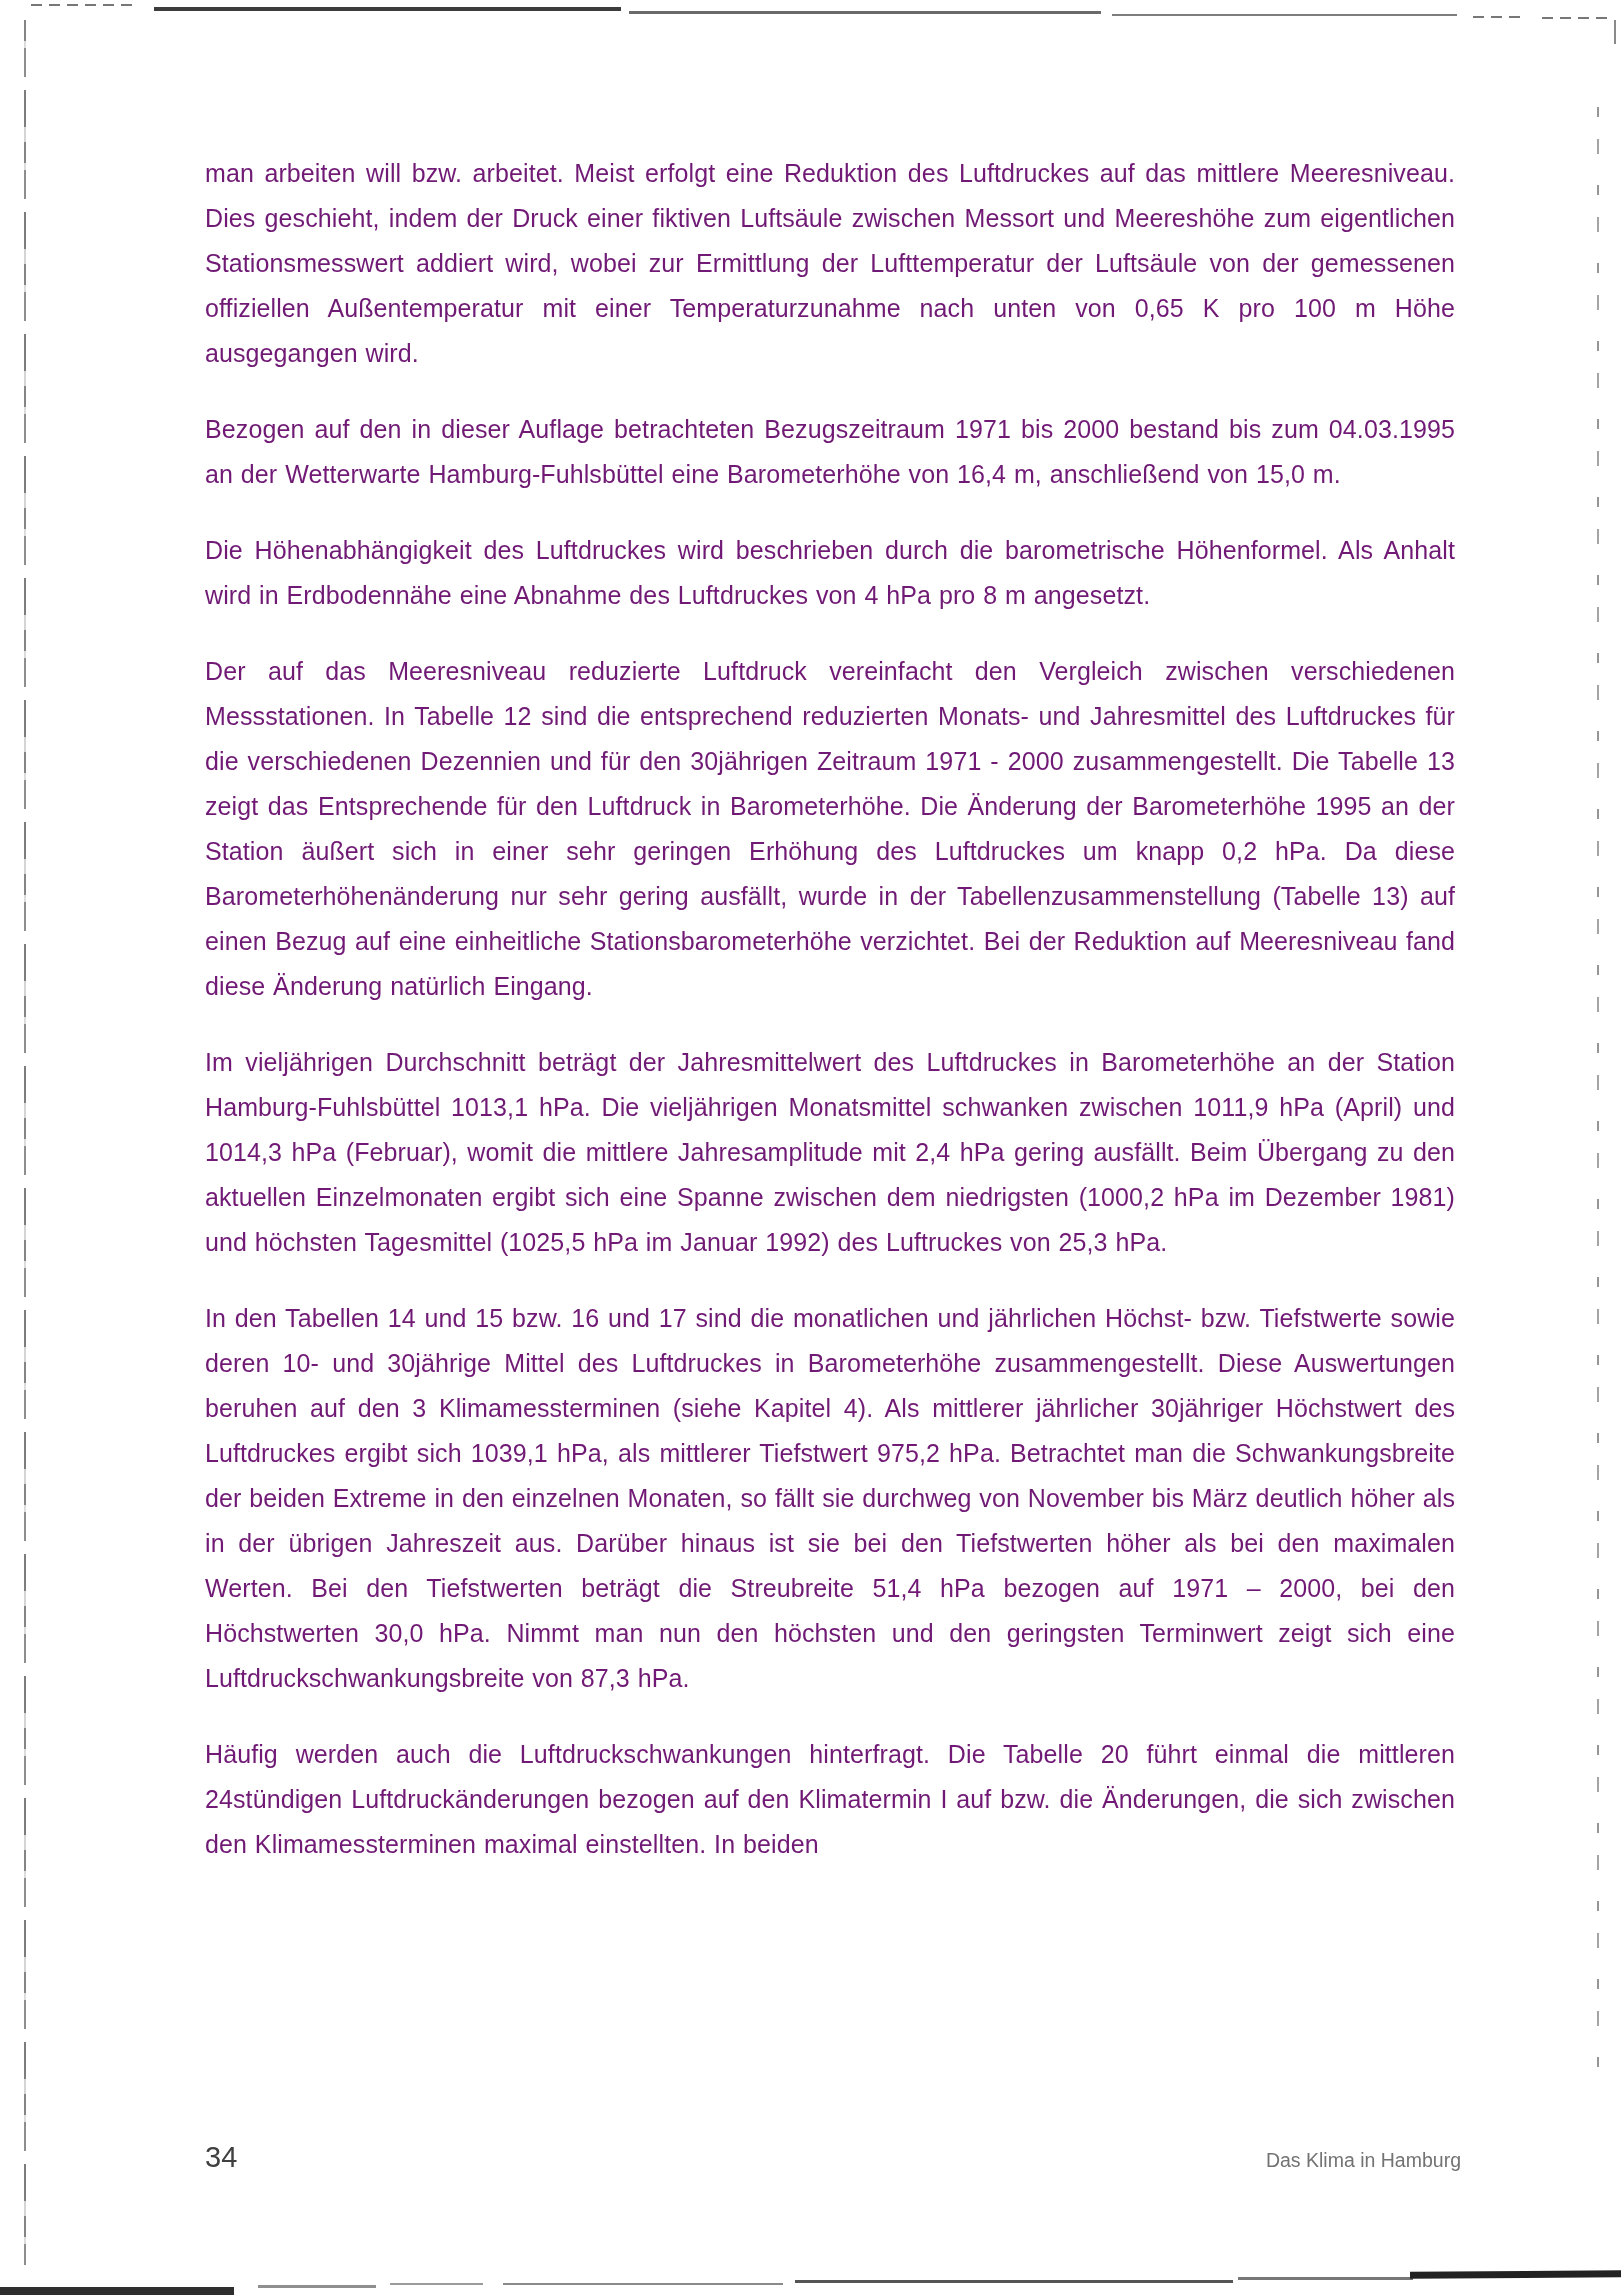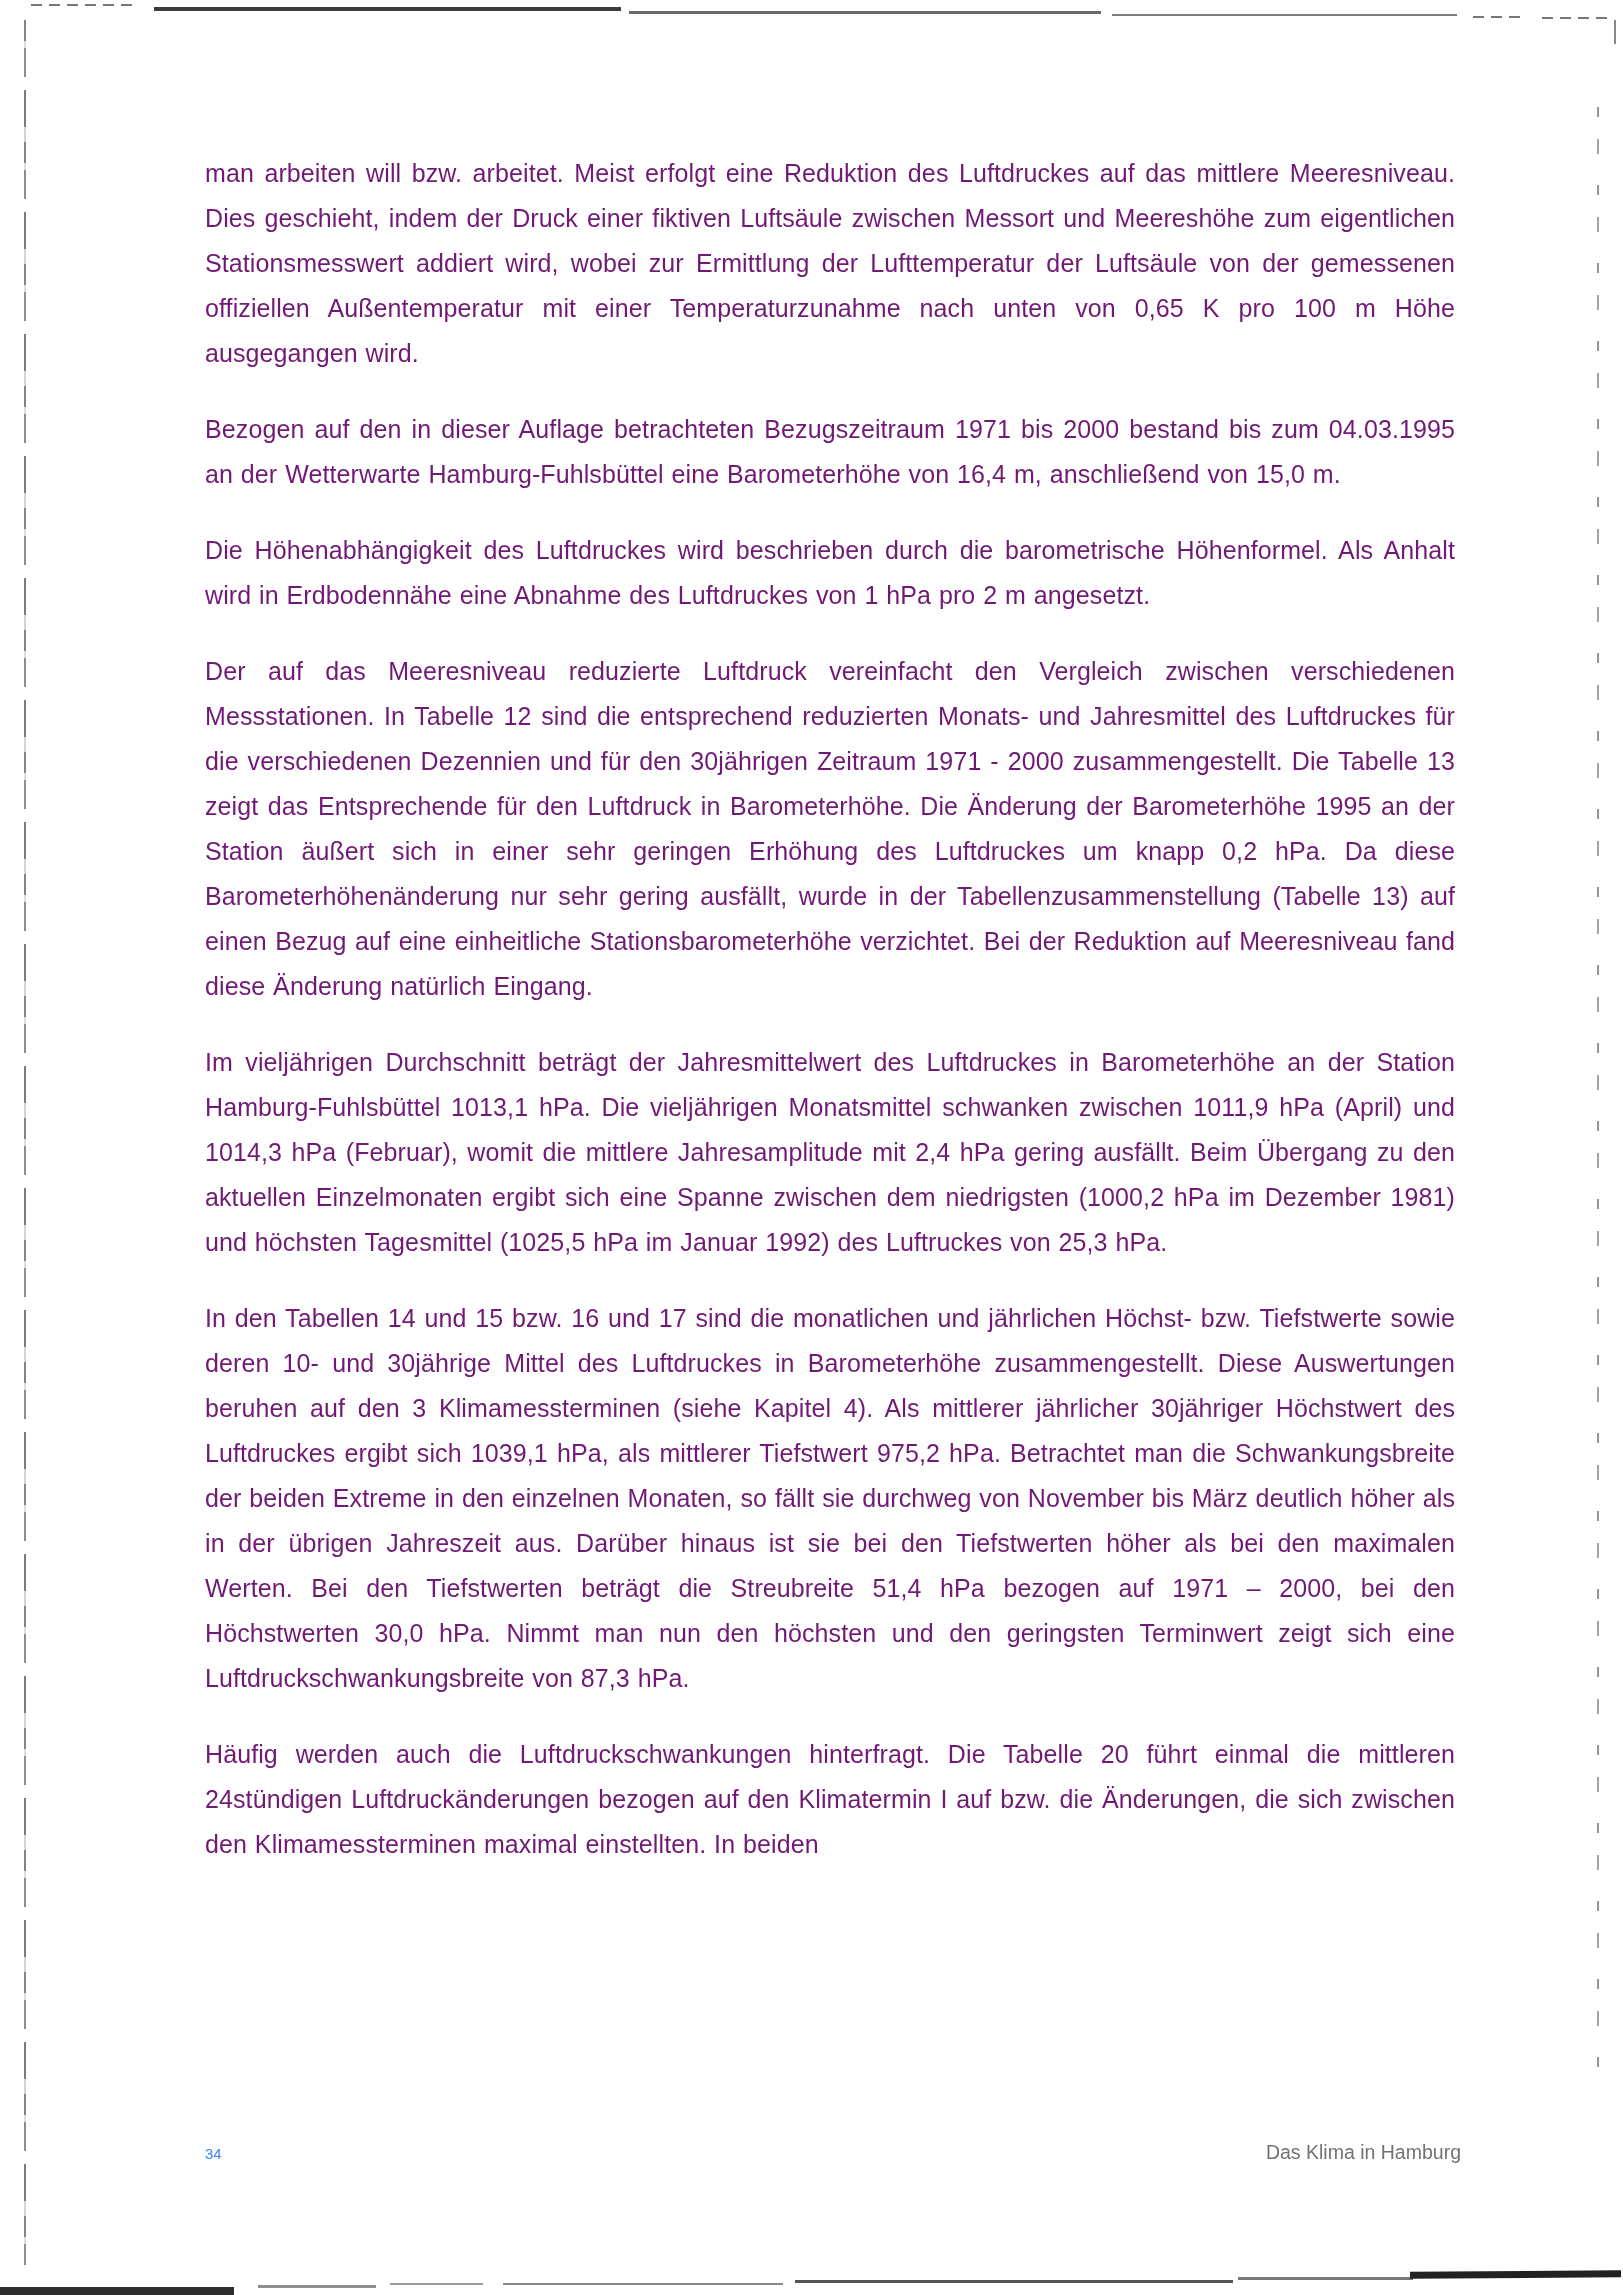--- a/index.html
+++ b/index.html
@@ -36,22 +36,22 @@
   .footer {
     position: absolute;
     left: 205px;
     top: 2141px;
     width: 1256px;
     display: flex;
     justify-content: space-between;
     align-items: baseline;
   }
   .footer .page-number {
-    font-size: 15px;
-    color: #3b82f6;
+    font-size: 29px;
+    color: #404040;
   }
   .footer .running-title {
     font-size: 19.5px;
     color: #737373;
   }
   
   .artifact { position: absolute; pointer-events: none; }
   .seg { background: #555; }
   .dash-h {
     background: repeating-linear-gradient(to right, #777 0 11.4px, transparent 11.4px 18px);
@@ -96,21 +96,21 @@
   <div class="artifact seg" style="left:258px;  top:2285px; width:118px; height:3.2px;  background:#8f8f8f;"></div>
   <div class="artifact seg" style="left:390px;  top:2283px; width:93px; height:2.4px;  background:#9b9b9b;"></div>
   <div class="artifact seg" style="left:503px;  top:2283px; width:280px; height:2.4px;  background:#8a8a8a;"></div>
   <div class="artifact seg" style="left:795px;  top:2280px; width:438px; height:3.2px;  background:#555555;"></div>
   <div class="artifact seg" style="left:1238px; top:2277px; width:175px; height:3.2px;  background:#777777;"></div>
   <div class="artifact seg" style="left:1410px; top:2271px; width:211px; height:6.5px;  background:#222222; transform:rotate(-0.4deg);"></div>
 
   <main class="text-block">
     <p>man arbeiten will bzw. arbeitet. Meist erfolgt eine Reduktion des Luftdruckes auf das mittlere Meeresniveau. Dies geschieht, indem der Druck einer fiktiven Luftsäule zwischen Messort und Meereshöhe zum eigentlichen Stationsmesswert addiert wird, wobei zur Ermittlung der Lufttemperatur der Luftsäule von der gemessenen offiziellen Außentemperatur mit einer Temperaturzunahme nach unten von 0,65 K pro 100 m Höhe ausgegangen wird.</p>
     <p>Bezogen auf den in dieser Auflage betrachteten Bezugszeitraum 1971 bis 2000 bestand bis zum 04.03.1995 an der Wetterwarte Hamburg-Fuhlsbüttel eine Barometerhöhe von 16,4 m, anschließend von 15,0 m.</p>
-    <p>Die Höhenabhängigkeit des Luftdruckes wird beschrieben durch die barometrische Höhenformel. Als Anhalt wird in Erdbodennähe eine Abnahme des Luftdruckes von 1 hPa pro 2 m angesetzt.</p>
+    <p>Die Höhenabhängigkeit des Luftdruckes wird beschrieben durch die barometrische Höhenformel. Als Anhalt wird in Erdbodennähe eine Abnahme des Luftdruckes von 4 hPa pro 8 m angesetzt.</p>
     <p>Der auf das Meeresniveau reduzierte Luftdruck vereinfacht den Vergleich zwischen verschiedenen Messstationen. In Tabelle 12 sind die entsprechend reduzierten Monats- und Jahresmittel des Luftdruckes für die verschiedenen Dezennien und für den 30jährigen Zeitraum 1971 - 2000 zusammengestellt. Die Tabelle 13 zeigt das Entsprechende für den Luftdruck in Barometerhöhe. Die Änderung der Barometerhöhe 1995 an der Station äußert sich in einer sehr geringen Erhöhung des Luftdruckes um knapp 0,2 hPa. Da diese Barometerhöhenänderung nur sehr gering ausfällt, wurde in der Tabellenzusammenstellung (Tabelle 13) auf einen Bezug auf eine einheitliche Stationsbarometerhöhe verzichtet. Bei der Reduktion auf Meeresniveau fand diese Änderung natürlich Eingang.</p>
     <p>Im vieljährigen Durchschnitt beträgt der Jahresmittelwert des Luftdruckes in Barometerhöhe an der Station Hamburg-Fuhlsbüttel 1013,1 hPa. Die vieljährigen Monatsmittel schwanken zwischen 1011,9 hPa (April) und 1014,3 hPa (Februar), womit die mittlere Jahresamplitude mit 2,4 hPa gering ausfällt. Beim Übergang zu den aktuellen Einzelmonaten ergibt sich eine Spanne zwischen dem niedrigsten (1000,2 hPa im Dezember 1981) und höchsten Tagesmittel (1025,5 hPa im Januar 1992) des Luftruckes von 25,3 hPa.</p>
     <p>In den Tabellen 14 und 15 bzw. 16 und 17 sind die monatlichen und jährlichen Höchst- bzw. Tiefstwerte sowie deren 10- und 30jährige Mittel des Luftdruckes in Barometerhöhe zusammengestellt. Diese Auswertungen beruhen auf den 3 Klimamessterminen (siehe Kapitel 4). Als mittlerer jährlicher 30jähriger Höchstwert des Luftdruckes ergibt sich 1039,1 hPa, als mittlerer Tiefstwert 975,2 hPa. Betrachtet man die Schwankungsbreite der beiden Extreme in den einzelnen Monaten, so fällt sie durchweg von November bis März deutlich höher als in der übrigen Jahreszeit aus. Darüber hinaus ist sie bei den Tiefstwerten höher als bei den maximalen Werten. Bei den Tiefstwerten beträgt die Streubreite 51,4 hPa bezogen auf 1971 – 2000, bei den Höchstwerten 30,0 hPa. Nimmt man nun den höchsten und den geringsten Terminwert zeigt sich eine Luftdruckschwankungsbreite von 87,3 hPa.</p>
     <p>Häufig werden auch die Luftdruckschwankungen hinterfragt. Die Tabelle 20 führt einmal die mittleren 24stündigen Luftdruckänderungen bezogen auf den Klimatermin I auf bzw. die Änderungen, die sich zwischen den Klimamessterminen maximal einstellten. In beiden</p>
   </main>
 
   <div class="footer">
     <span class="page-number">34</span>
     <span class="running-title">Das Klima in Hamburg</span>
   </div>

